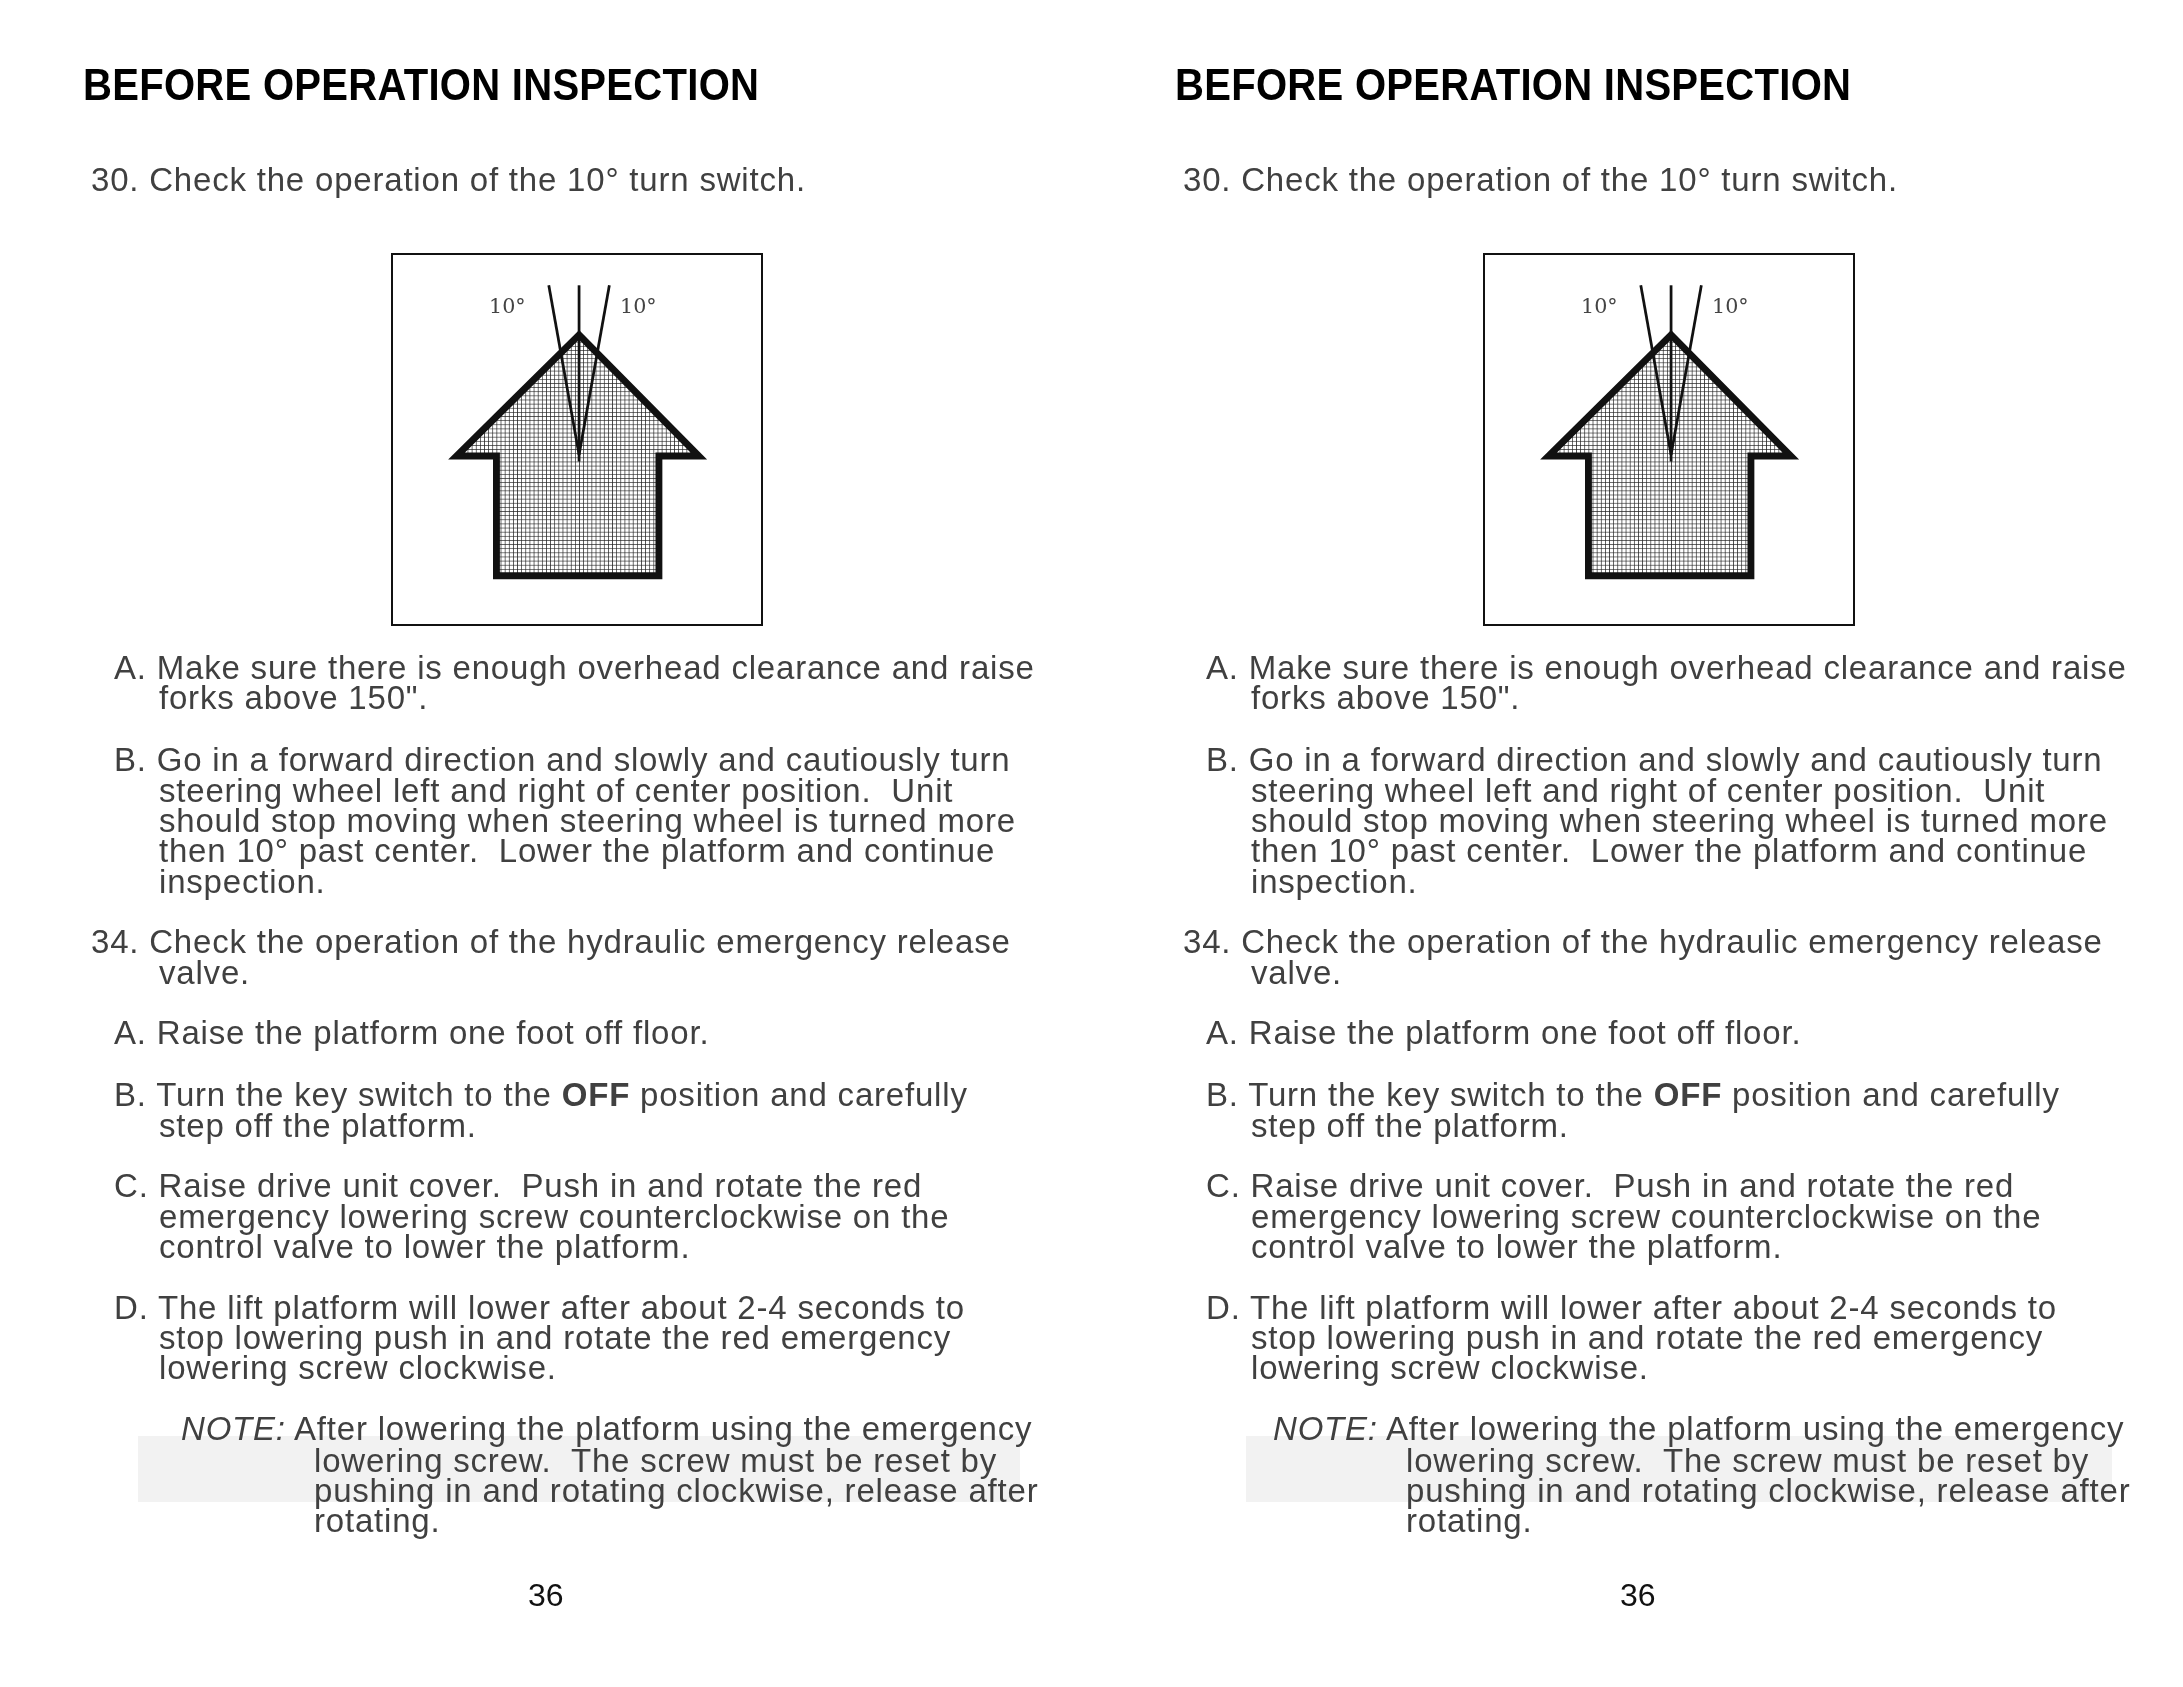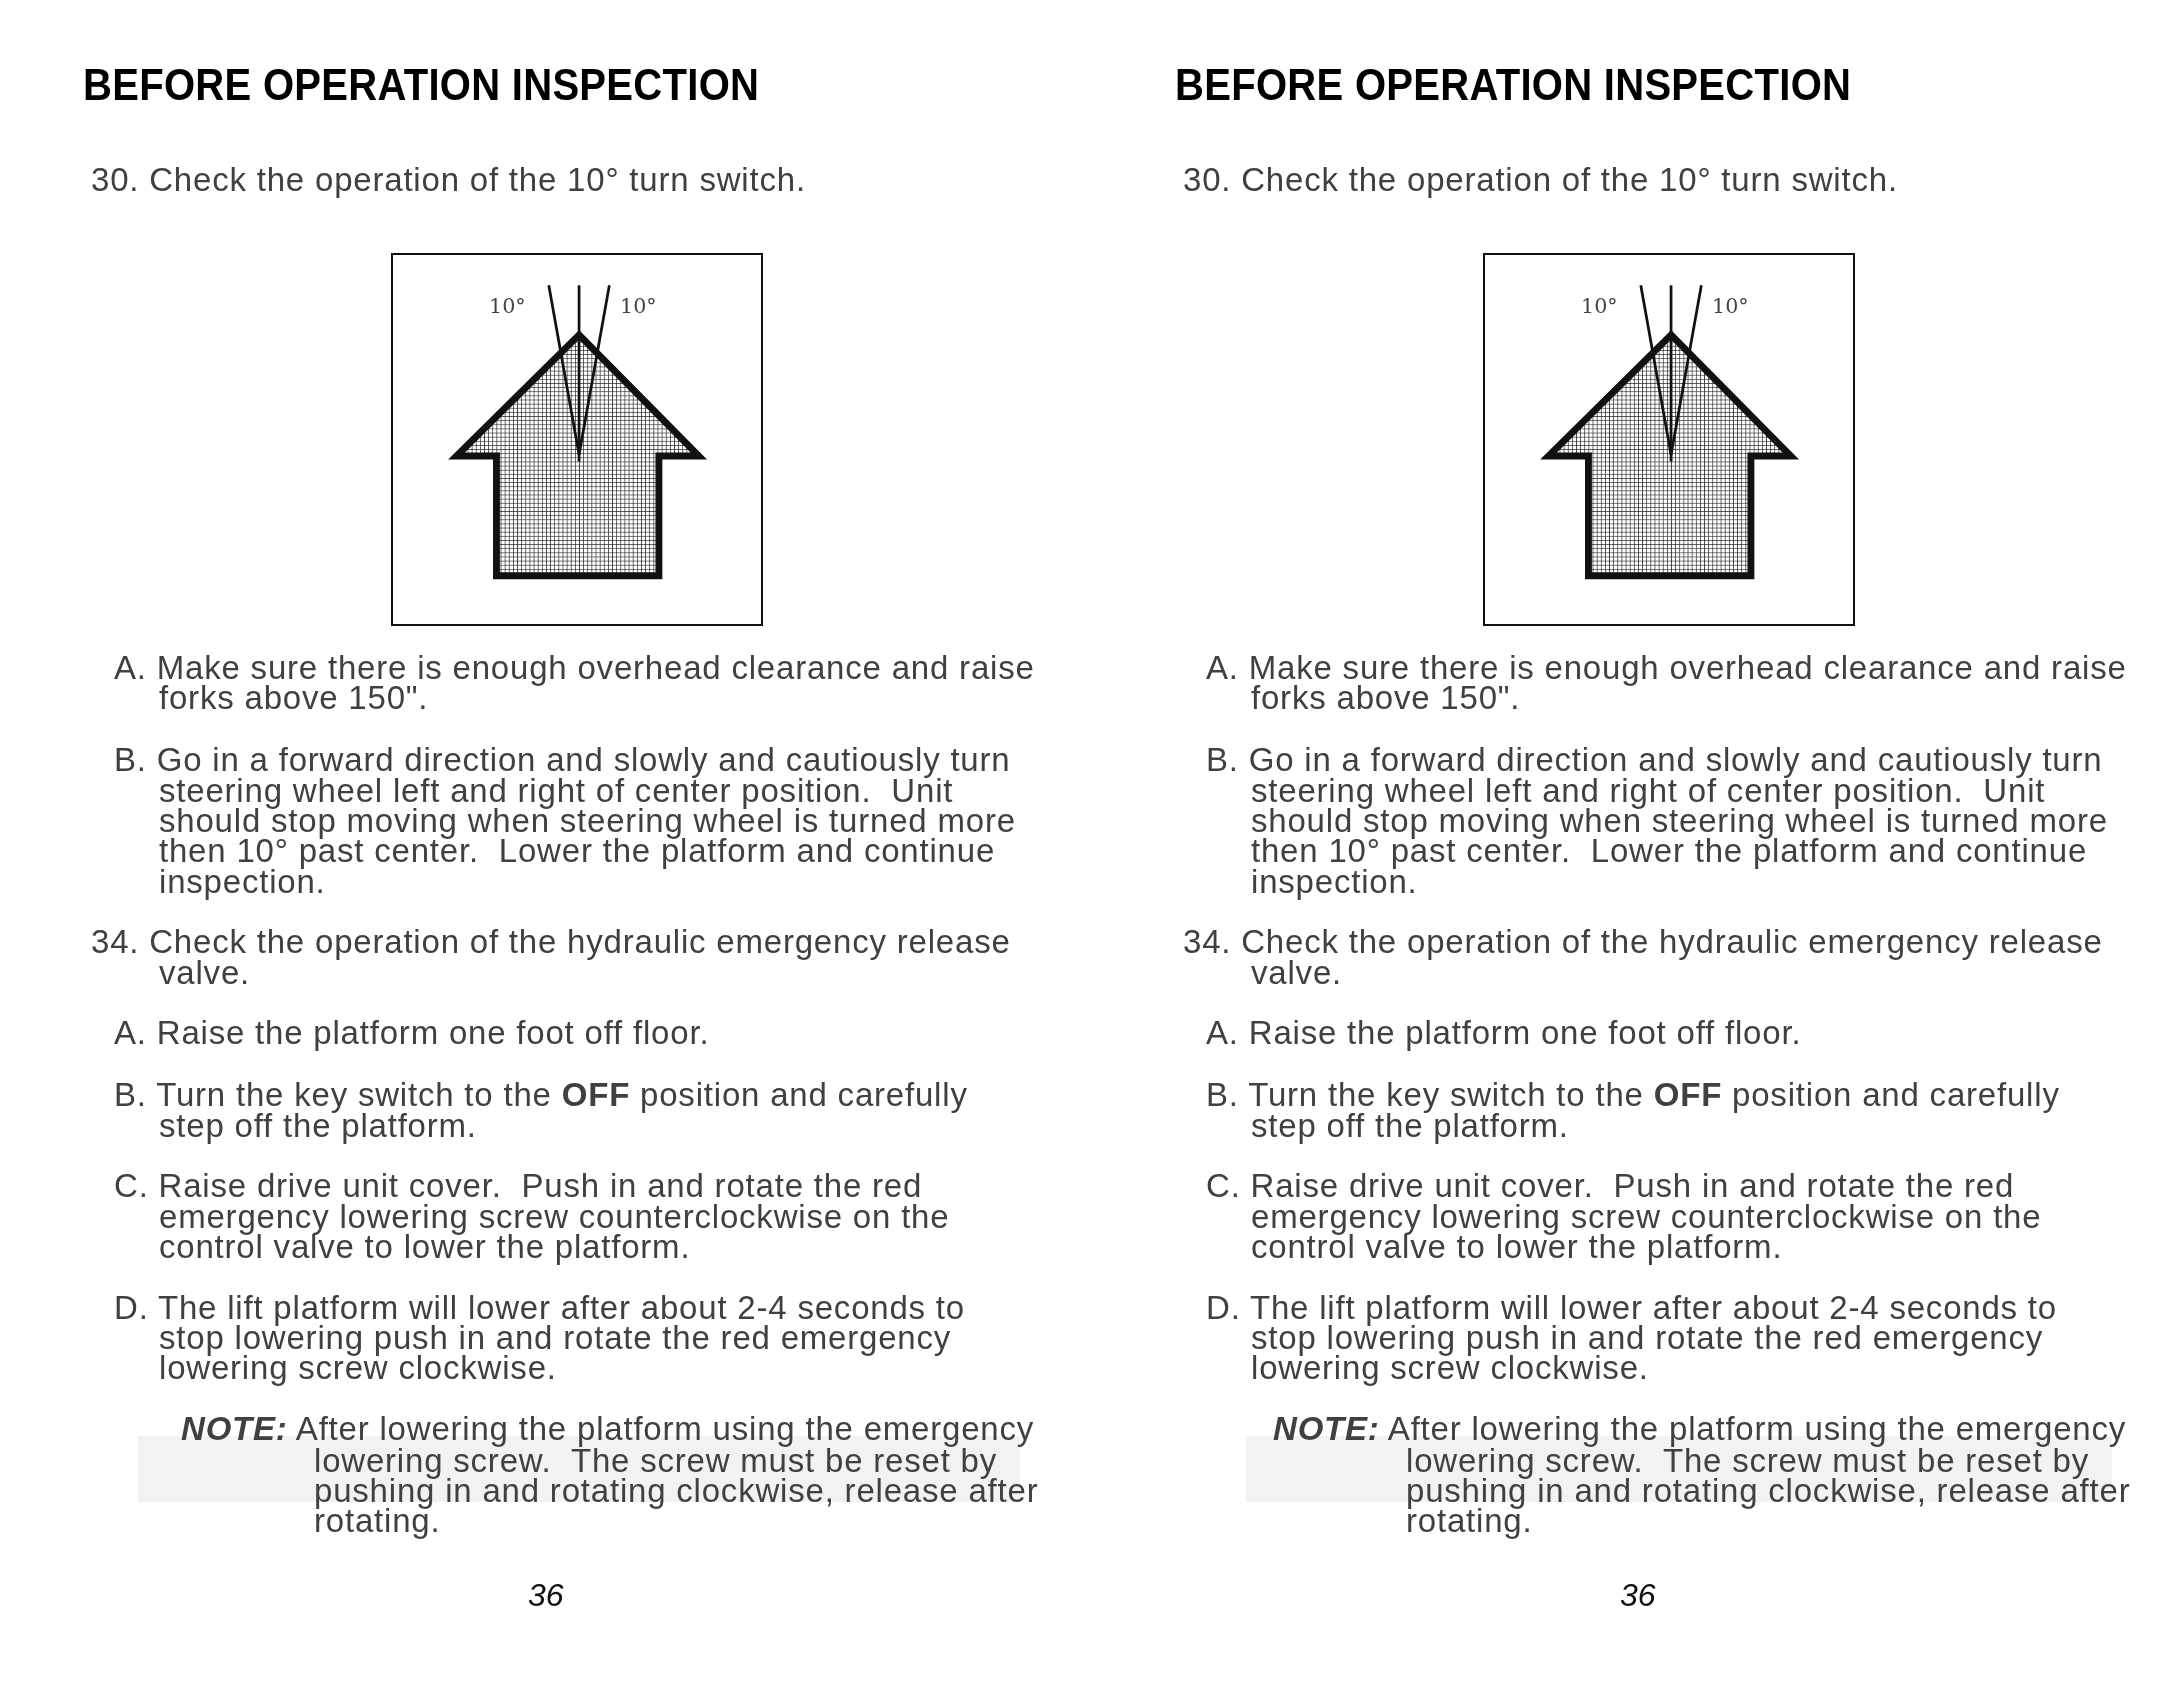--- a/index.html
+++ b/index.html
@@ -5,23 +5,23 @@
   html, body { margin:0; padding:0; background:#ffffff; }
   body { width:2183px; height:1687px; position:relative; overflow:hidden; font-family:"Liberation Sans", sans-serif; color:#111; }
   .page { position:absolute; top:8px; width:1092px; height:1263px; }
   .page-left { left:0; }
   .page-right { left:1092px; }
   .heading { position:absolute; left:83px; top:52px; font-weight:bold; font-size:45px; line-height:50px; white-space:nowrap; transform:scaleX(0.89); transform-origin:left top; letter-spacing:0.3px; color:#000; }
   .line { position:absolute; white-space:pre; font-size:33px; line-height:30px; letter-spacing:0.8px; color:#404040; }
   .diagram-box { position:absolute; left:391px; top:245px; width:368px; height:369px; border:2.8px solid #111; background:#fff; }
   .diagram-box svg { position:absolute; left:0; top:0; }
   .note-band { position:absolute; left:138px; top:1428px; width:882px; height:66px; background:#f2f2f2; }
-  .note-label { font-weight:bold; font-style:italic; }
+  .note-label { font-weight:normal; font-style:italic; }
   .bold { font-weight:bold; }
-  .page-number { position:absolute; left:528px; top:1570px; font-size:32px; line-height:34px;font-style:italic; }
+  .page-number { position:absolute; left:528px; top:1570px; font-size:32px; line-height:34px; }
   .return-button { position:absolute; left:5.5px; top:1592px; width:172px; height:87px; cursor:pointer; }
   .return-button svg { position:absolute; left:0; top:0; }
   .return-label { position:absolute; left:50px; top:26px; color:#fff; font-weight:bold; font-size:26px; line-height:30px; letter-spacing:0.3px; }
 </style>
 </head>
 <body>
 
 <div class="page page-left">
   <div class="heading">BEFORE OPERATION INSPECTION</div>
 

